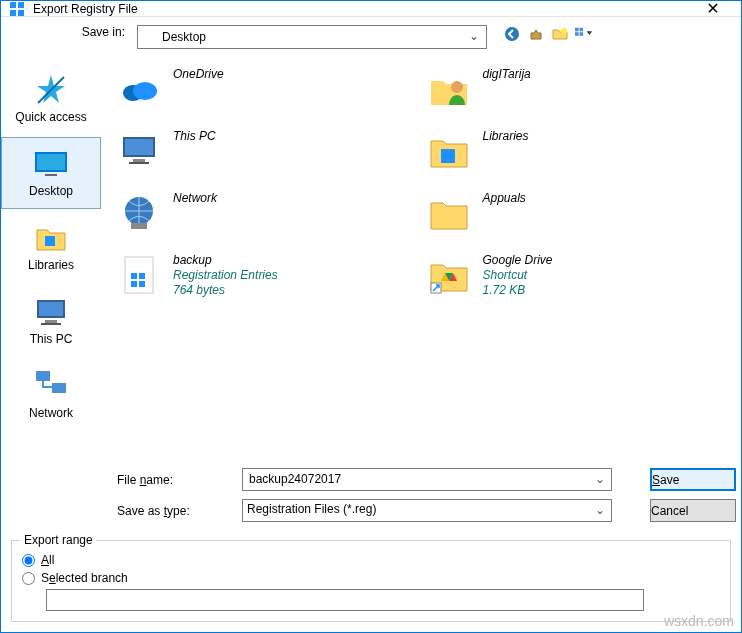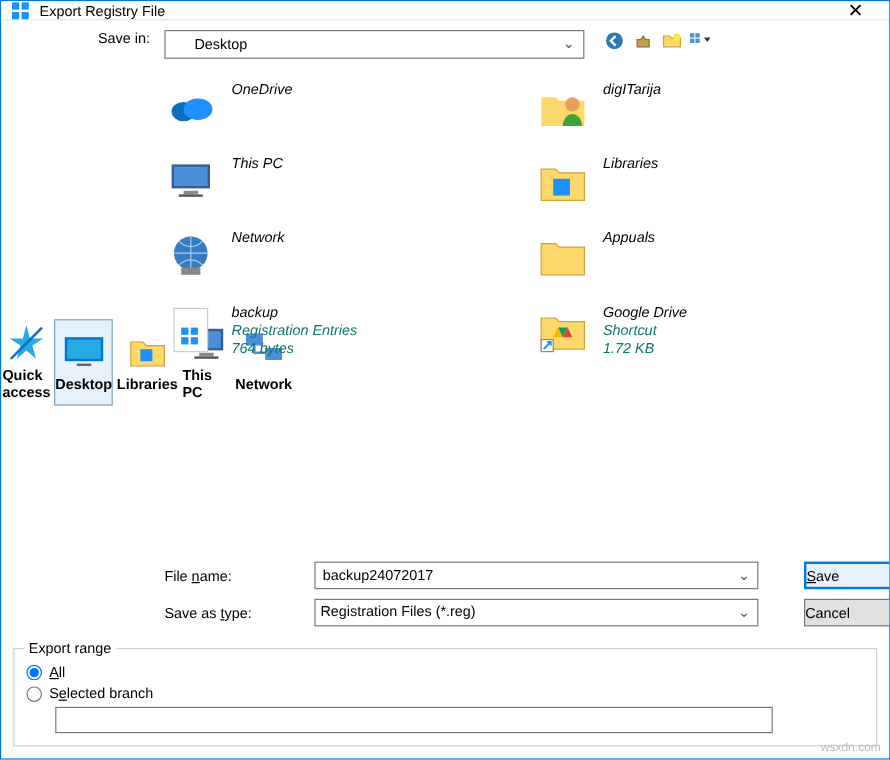--- a/index.html
+++ b/index.html
@@ -7,21 +7,21 @@
 .titlebar { height: 16px; background: #fff; display: flex; align-items: center; padding: 0 8px; border-bottom: 1px solid #e5e5e5; }
 .titlebar .app-icon { width: 16px; height: 16px; margin-right: 8px; }
 .titlebar .title { flex: 1; }
 .closebtn { width: 40px; height: 30px; display: flex; align-items: center; justify-content: center; font-size: 16px; }
 .toprow { display: flex; padding: 8px 10px 8px 0; gap: 6px; }
 .toprow .lbl { width: 130px; text-align: right; padding-right: 6px; }
 .toprow select { flex: 0 0 350px; height: 24px; border: 1px solid #7a7a7a; background: #fff; padding-left: 4px; }
 .toolicons { display: flex; gap: 6px; margin-left: 10px; }
 .toolicons span { width: 18px; height: 18px; display: inline-flex; align-items: center; justify-content: center; }
 .body { flex: 1; display: flex; }
-.places { width: 120px; display: flex; flex-direction: row; align-items: center; padding-top: 6px; gap: 2px; font-weight: bold; }
+.places { width: 120px; display: flex; flex-direction: column; align-items: flex-end; padding-top: 6px; gap: 2px; }
 .place { width: 100px; display: flex; flex-direction: column; align-items: center; padding: 6px 0 10px; border: 1px solid transparent; }
 .place.selected { background: #e5f1fb; border: 1px solid #7aa7c7; }
 .place .picon { width: 40px; height: 40px; display: flex; align-items: center; justify-content: center; }
 .filearea { flex: 1; padding: 6px 10px 0 16px; display: flex; flex-direction: column; }
 .filegrid { flex: 1; display: grid; grid-template-columns: 1fr 1fr; grid-auto-rows: 62px; align-content: start; font-style: italic; }
 .fitem { display: flex; align-items: flex-start; gap: 12px; padding: 4px 0; }
 .ficon { width: 44px; height: 44px; display: flex; align-items: center; justify-content: center; }
 .ftext { display: flex; flex-direction: column; line-height: 15px; }
 .ftext .sub { color: #0f766e; }
 .bottomrows { padding: 6px 0 10px; }
@@ -31,21 +31,21 @@
 .brow .field input { border: 0; outline: 0; flex: 1; }
 .brow .dd { position: relative; }
 .brow .dd::after { content: "⌄"; position: absolute; right: 6px; top: 3px; color: #555; }
 .btn { width: 86px; height: 23px; border: 1px solid #7a7a7a; background: #e1e1e1; display: flex; align-items: center; justify-content: flex-start; }
 .btn.primary { border: 2px solid #0078d7; background: #e5f1fb; }
 .exportrange { margin: 0 10px 10px; border: 1px solid #d0d0d0; padding: 8px 10px 10px; position: relative; }
 .exportrange .legend { position: absolute; top: -8px; left: 8px; background: #fff; padding: 0 4px; }
 .radio { display: flex; align-items: center; gap: 6px; margin: 4px 0; }
 .radio input { margin: 0; }
 .branchinput { width: 598px; height: 22px; border: 1px solid #7a7a7a; margin-left: 24px; background: #fff; }
-.attrib { position: absolute; bottom: 4px; right: 8px; color: #bbb; font-size: 10px; }
+.attrib { position: absolute; bottom: 4px; right: 8px; color: #bbb; font-size: 14px; }
 select { appearance: none; position: relative; }
 .selwrap { position: relative; flex: 0 0 350px; }
 .selwrap::after { content: "⌄"; position: absolute; right: 8px; top: 4px; color: #555; pointer-events: none; }
 .selwrap .sicon { position: absolute; left: 4px; top: 4px; }
 .selwrap select { width: 100%; padding-left: 24px; }
 .u { text-decoration: underline; }
 </style>
 </head>
 <body>
 

